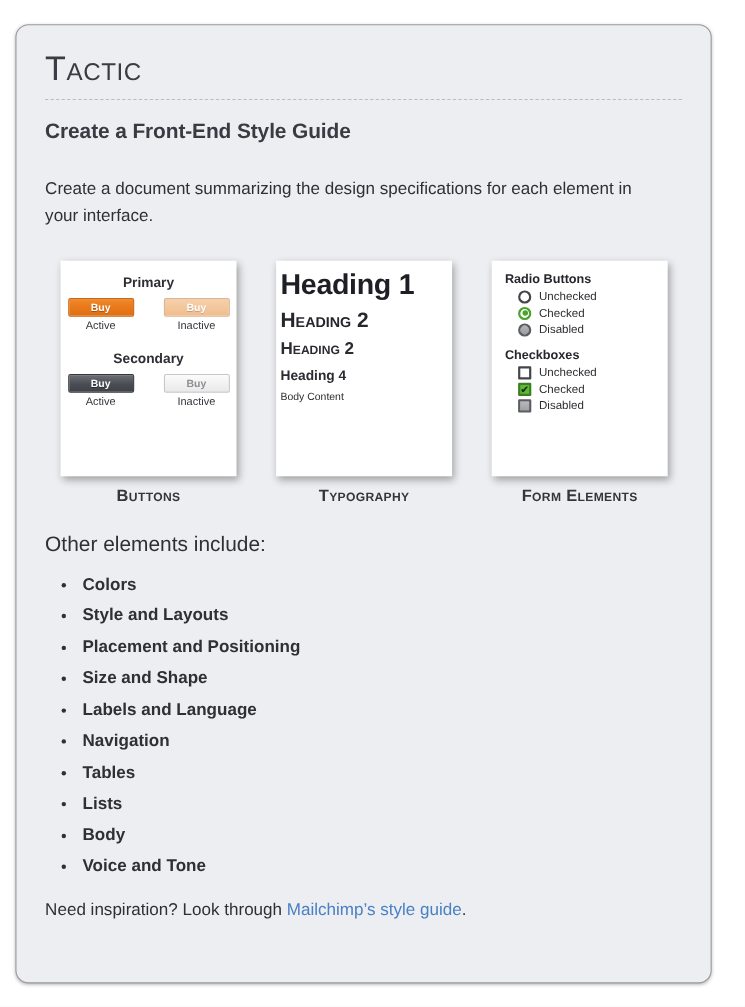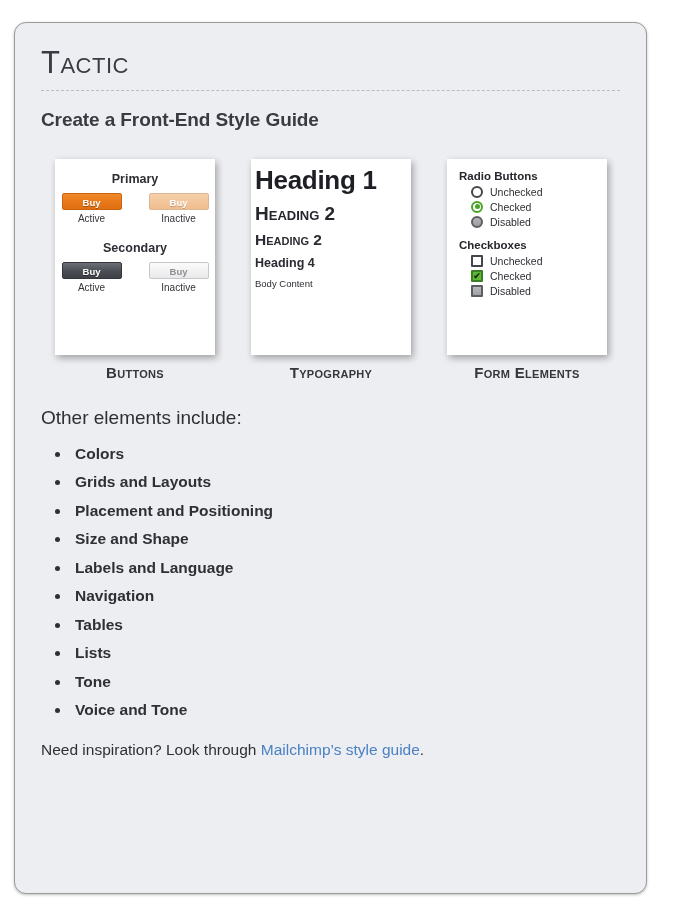--- a/index.html
+++ b/index.html
@@ -229,20 +229,21 @@
 </style>
 </head>
 <body>
 
 <div class="page">
   <div class="inner">
 
     <h1 class="tactic-title">Tactic</h1>
     <div class="divider"></div>
     <h2 class="subtitle">Create a Front-End Style Guide</h2>
+    <p class="lead">Create a document summarizing the design specifications for each element in your interface.</p>
 
     <div class="cards">
 
       <div class="card-wrap">
         <div class="card">
           <div class="btn-group-title">Primary</div>
           <div class="btn-row">
             <div class="btn-cell">
               <span class="btn btn-primary-active">Buy</span>
               <div class="btn-label">Active</div>
@@ -317,27 +318,27 @@
         </div>
         <div class="caption">Form Elements</div>
       </div>
 
     </div>
 
     <p class="other-label">Other elements include:</p>
 
     <ul class="items">
       <li>Colors</li>
-      <li>Grids and Layouts</li>
+      <li>Style and Layouts</li>
       <li>Placement and Positioning</li>
       <li>Size and Shape</li>
       <li>Labels and Language</li>
       <li>Navigation</li>
       <li>Tables</li>
       <li>Lists</li>
-      <li>Tone</li>
+      <li>Body</li>
       <li>Voice and Tone</li>
     </ul>
 
     <p class="footer-note"><span>Need inspiration? Look through </span><a href="#">Mailchimp’s style guide</a><span>.</span></p>
 
   </div>
 </div>
 
 </body></html>

